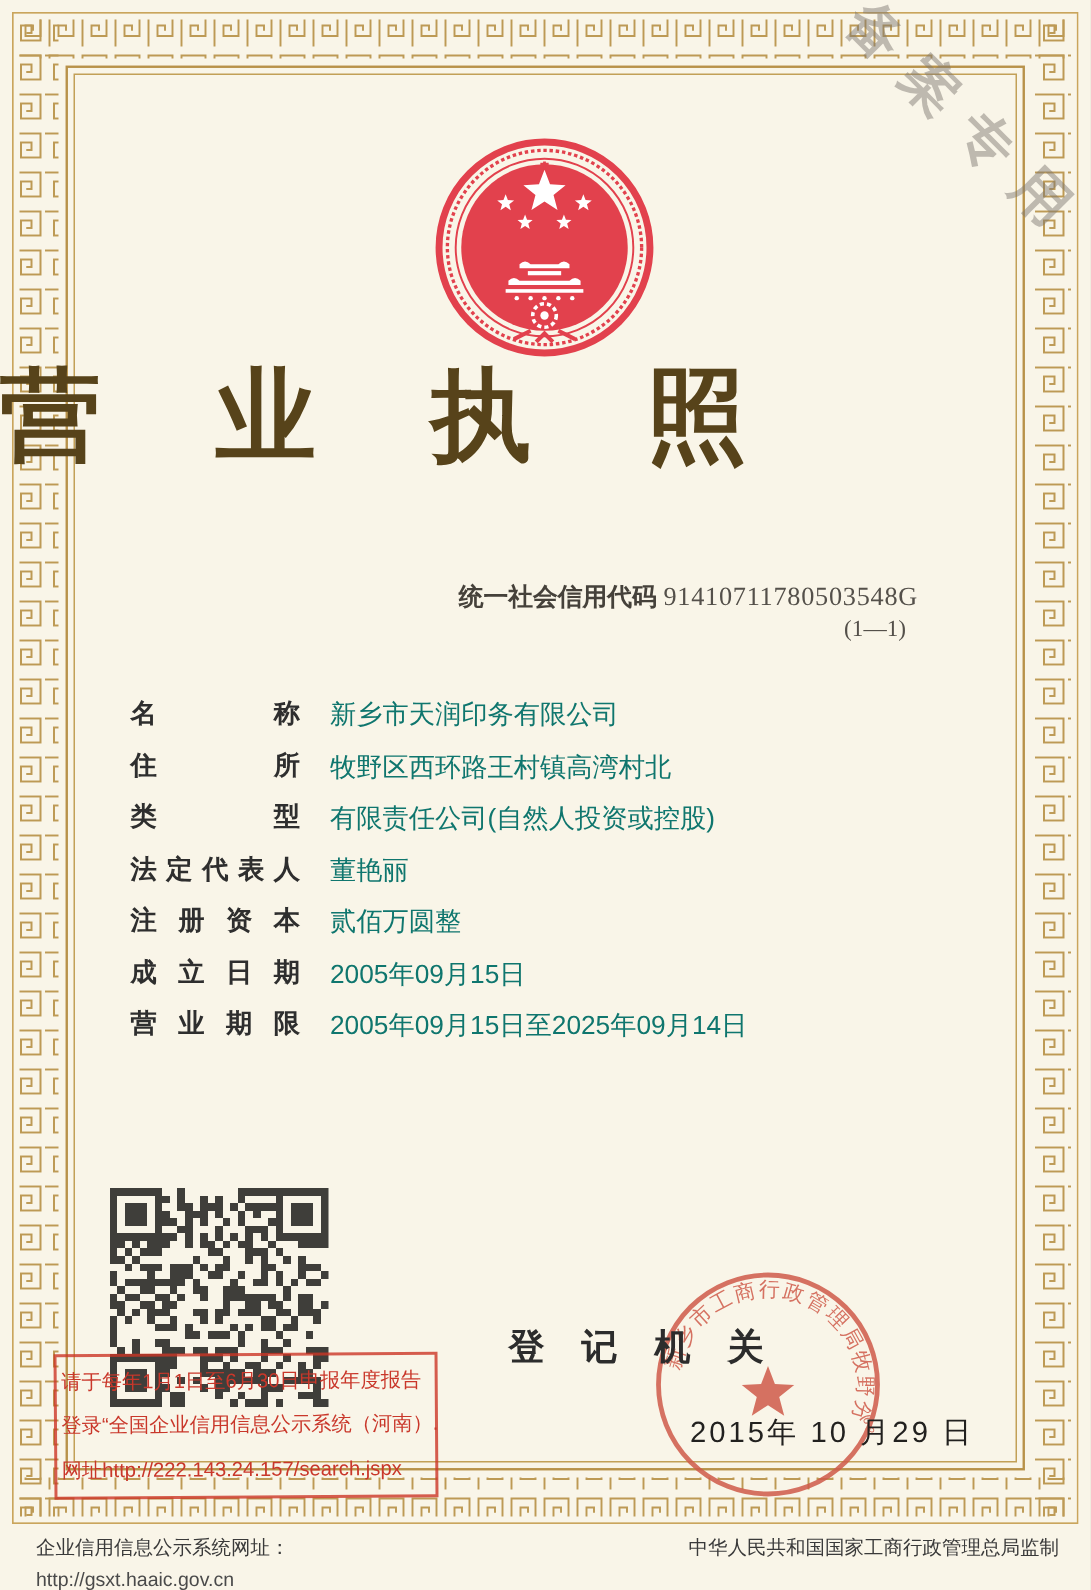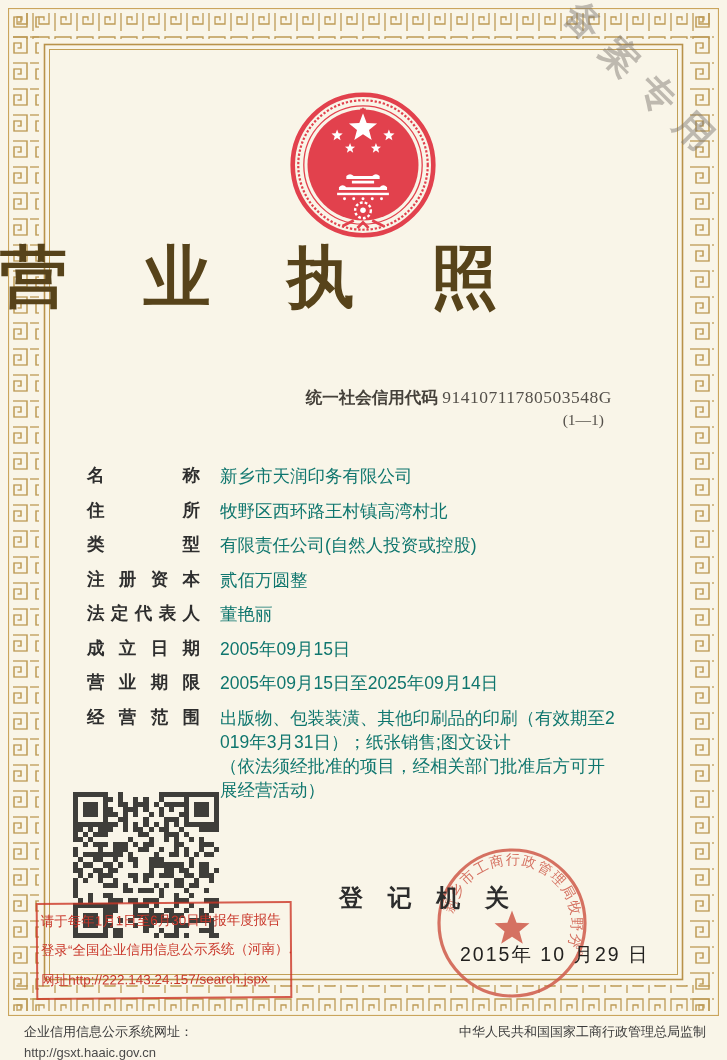--- a/index.html
+++ b/index.html
@@ -140,41 +140,34 @@
       </div>
       <div class="field-row">
         <div class="field-label">住所</div>
         <div class="field-value">牧野区西环路王村镇高湾村北</div>
       </div>
       <div class="field-row">
         <div class="field-label">类型</div>
         <div class="field-value">有限责任公司(自然人投资或控股)</div>
       </div>
       <div class="field-row">
+        <div class="field-label">法定代表人</div>
+        <div class="field-value">董艳丽</div>
+      </div>
+      <div class="field-row">
         <div class="field-label">注册资本</div>
         <div class="field-value">贰佰万圆整</div>
-      </div>
-      <div class="field-row">
-        <div class="field-label">法定代表人</div>
-        <div class="field-value">董艳丽</div>
       </div>
       <div class="field-row">
         <div class="field-label">成立日期</div>
         <div class="field-value">2005年09月15日</div>
       </div>
       <div class="field-row">
         <div class="field-label">营业期限</div>
         <div class="field-value">2005年09月15日至2025年09月14日</div>
-      </div>
-      <div class="field-row">
-        <div class="field-label">经营范围</div>
-        <div class="field-value">出版物、包装装潢、其他印刷品的印刷（有效期至2
-019年3月31日）；纸张销售;图文设计
-（依法须经批准的项目，经相关部门批准后方可开
-展经营活动）</div>
       </div>
     </div>
 
   <svg class="qr" viewBox="0 0 29 29" shape-rendering="crispEdges" aria-hidden="true">
       <rect x="0" y="0" width="1" height="1" fill="#3f3e3a"></rect>
       <rect x="1" y="0" width="1" height="1" fill="#3f3e3a"></rect>
       <rect x="2" y="0" width="1" height="1" fill="#3f3e3a"></rect>
       <rect x="3" y="0" width="1" height="1" fill="#3f3e3a"></rect>
       <rect x="4" y="0" width="1" height="1" fill="#3f3e3a"></rect>
       <rect x="5" y="0" width="1" height="1" fill="#3f3e3a"></rect>

